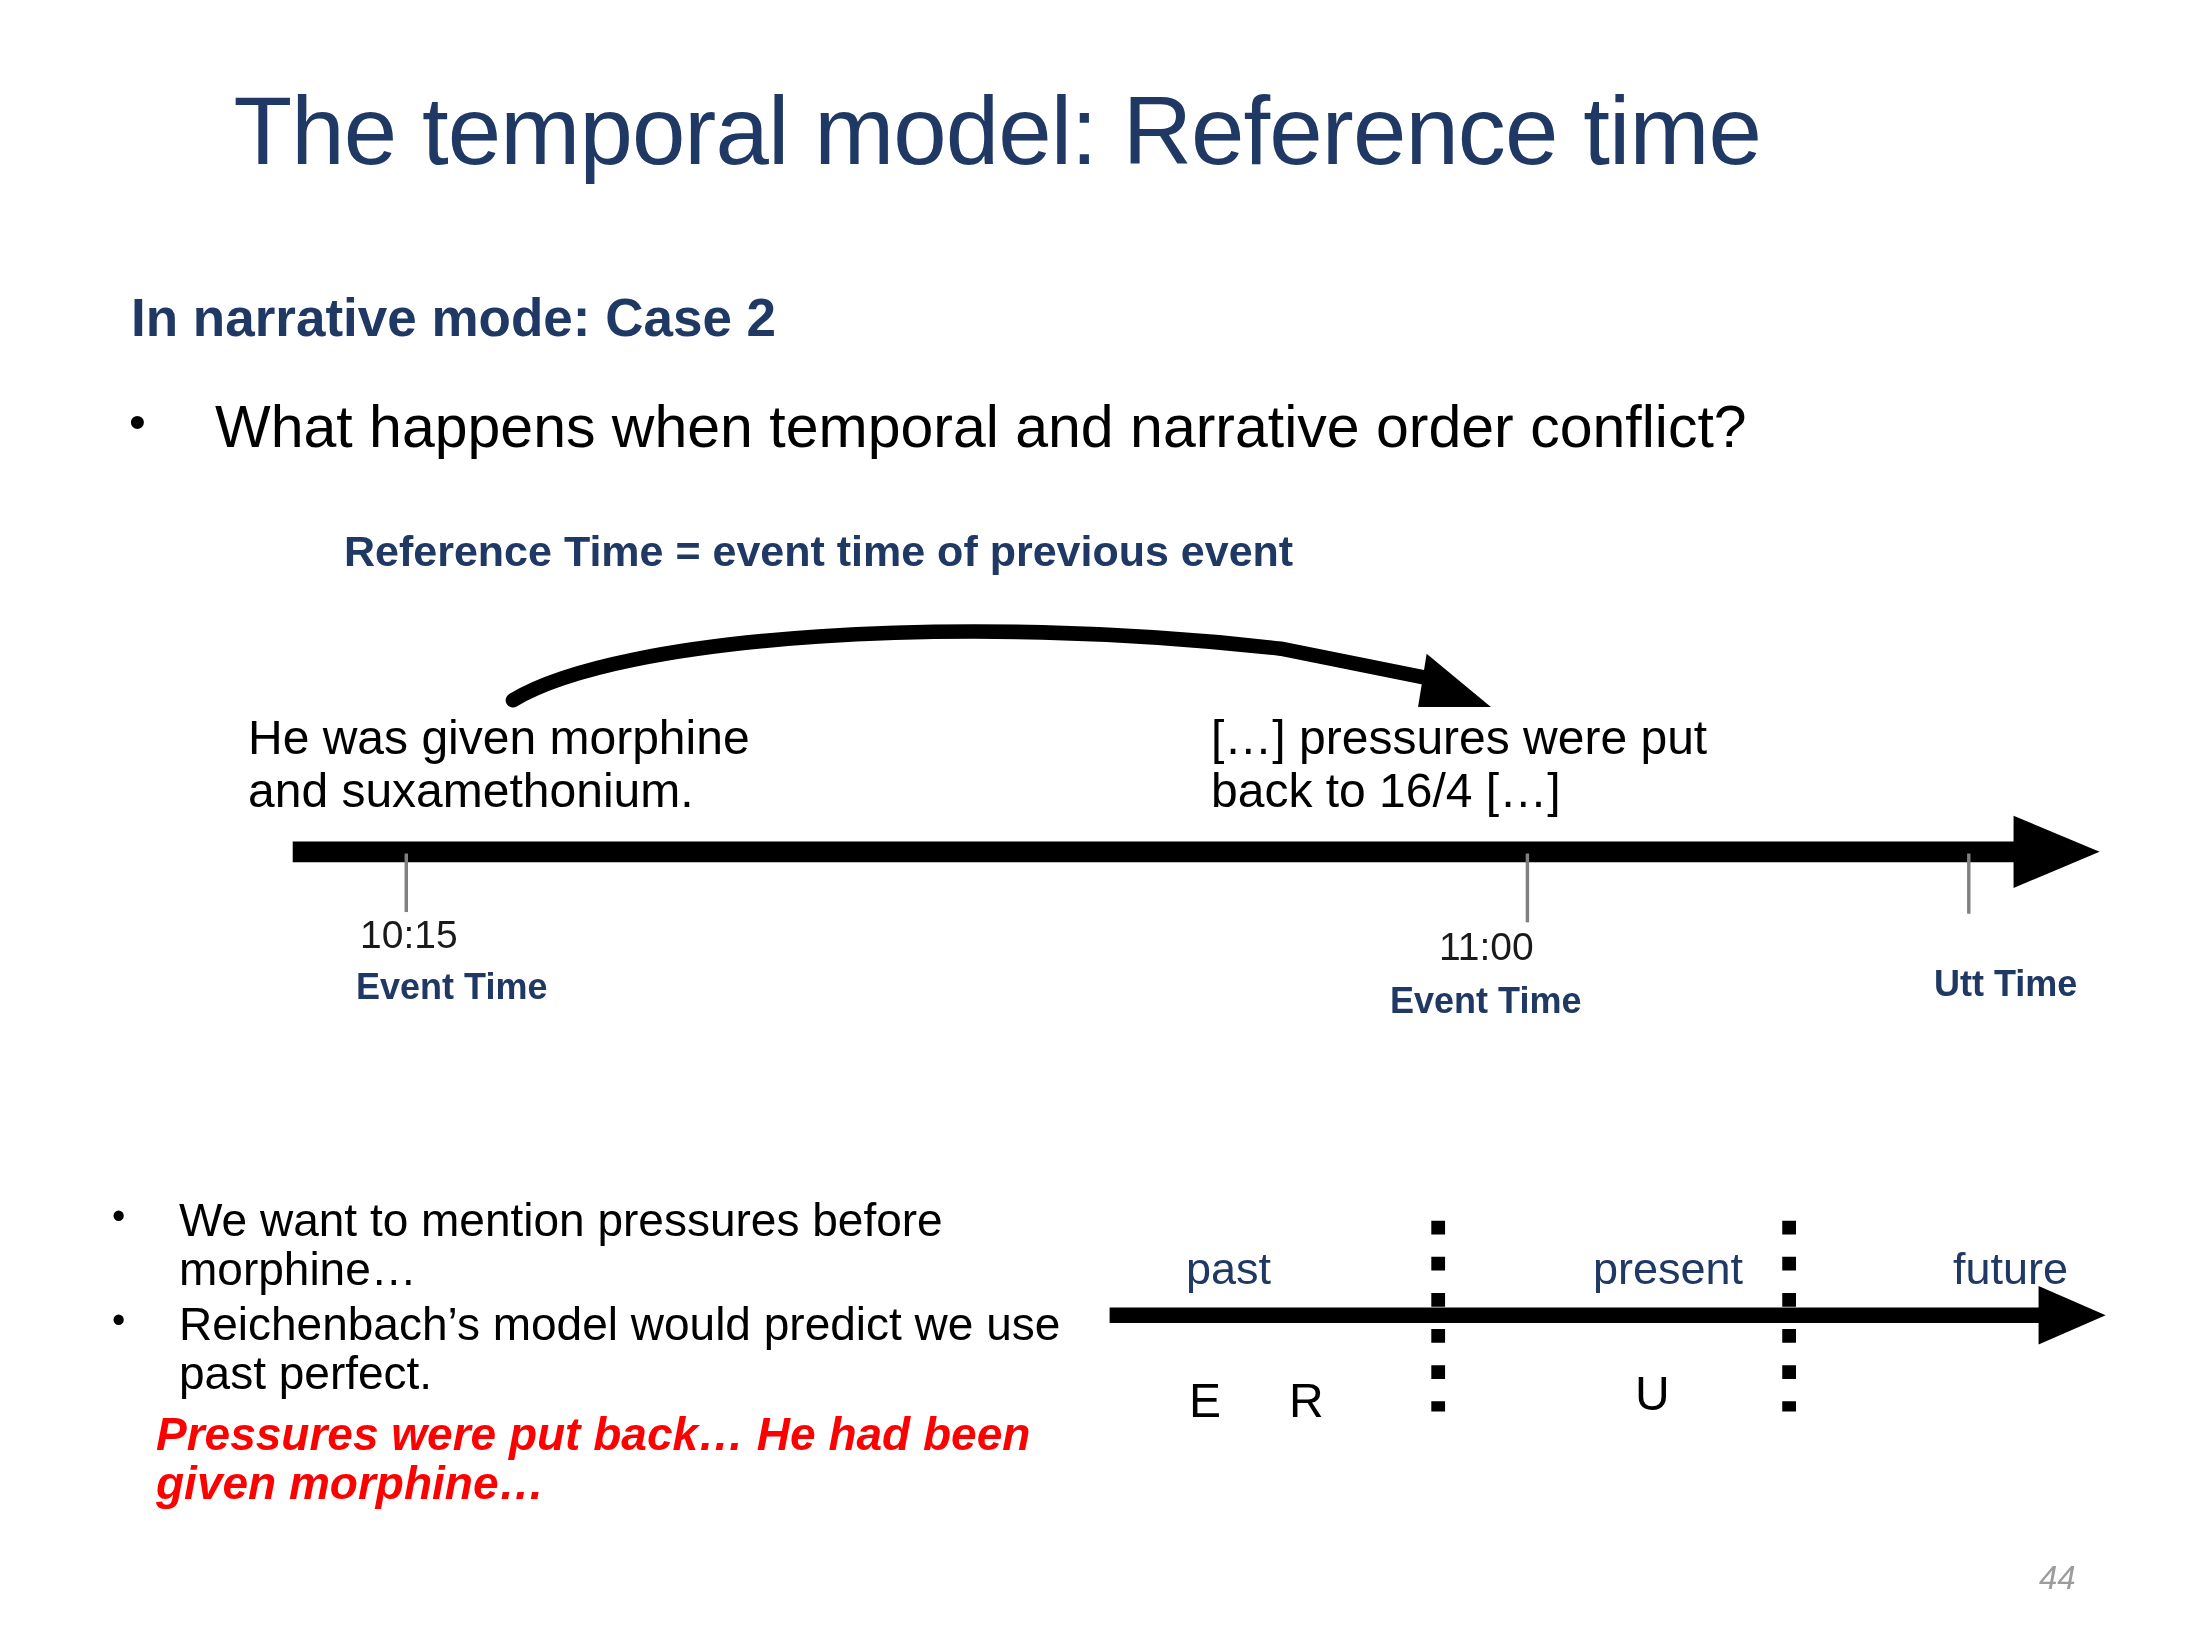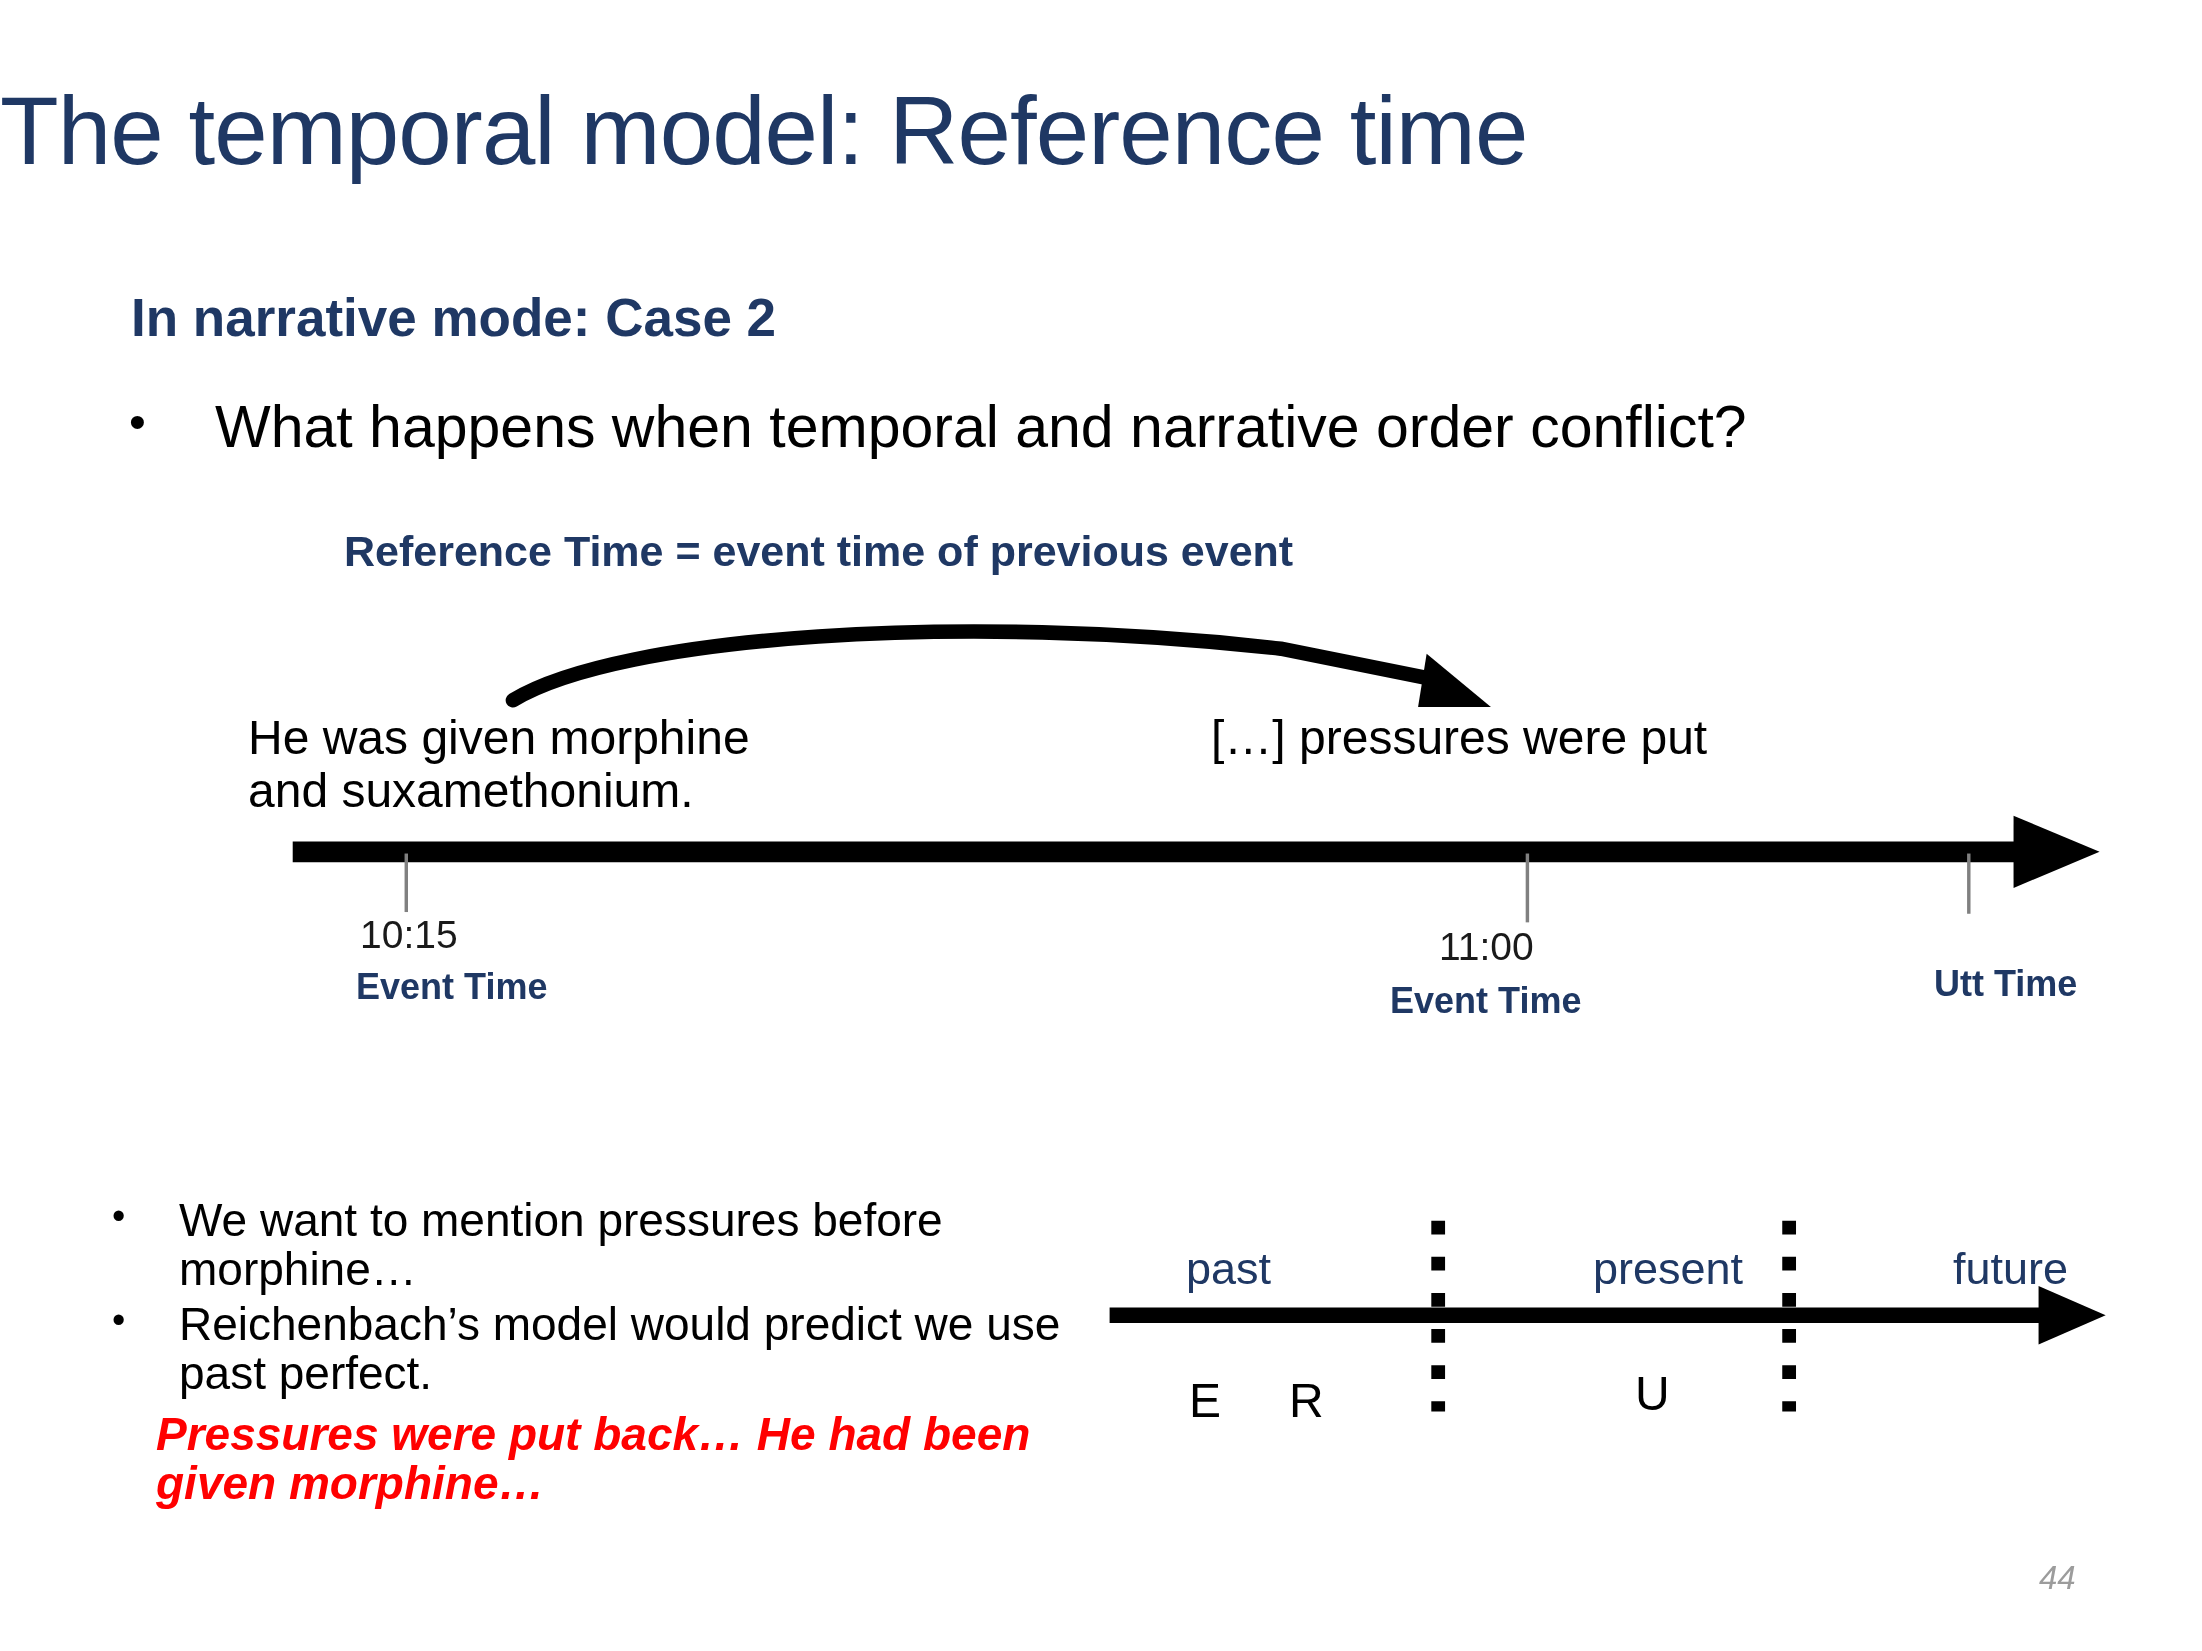--- a/index.html
+++ b/index.html
@@ -18,21 +18,21 @@
     background: #ffffff;
     overflow: hidden;
   }
 
   
   #slide-title {
     position: absolute;
     left: 0;
     top: 83px;
     width: 1761px;
-    text-align: left;
+    text-align: right;
     font-size: 96px;
     line-height: 1.0;
     color: #1F3864;
     font-weight: 400;
     letter-spacing: -0.9px;
     white-space: nowrap;
   }
 
   
   .section-heading {
@@ -241,20 +241,21 @@
     <line x1="2288" y1="992" x2="2288" y2="1062" stroke="#808080" stroke-width="4"></line>
   </svg>
 
   <div class="tl-label" id="tl-text-left">
     <div>He was given morphine</div>
     <div>and suxamethonium.</div>
   </div>
 
   <div class="tl-label" id="tl-text-right">
     <div>[…] pressures were put</div>
+    <div>back to 16/4 […]</div>
   </div>
 
   <div class="tick-time" id="tick-time-1">10:15</div>
   <div class="tick-name" id="tick-name-1">Event Time</div>
 
   <div class="tick-time" id="tick-time-2">11:00</div>
   <div class="tick-name" id="tick-name-2">Event Time</div>
 
   <div class="tick-name" id="tick-name-3">Utt Time</div>
 

